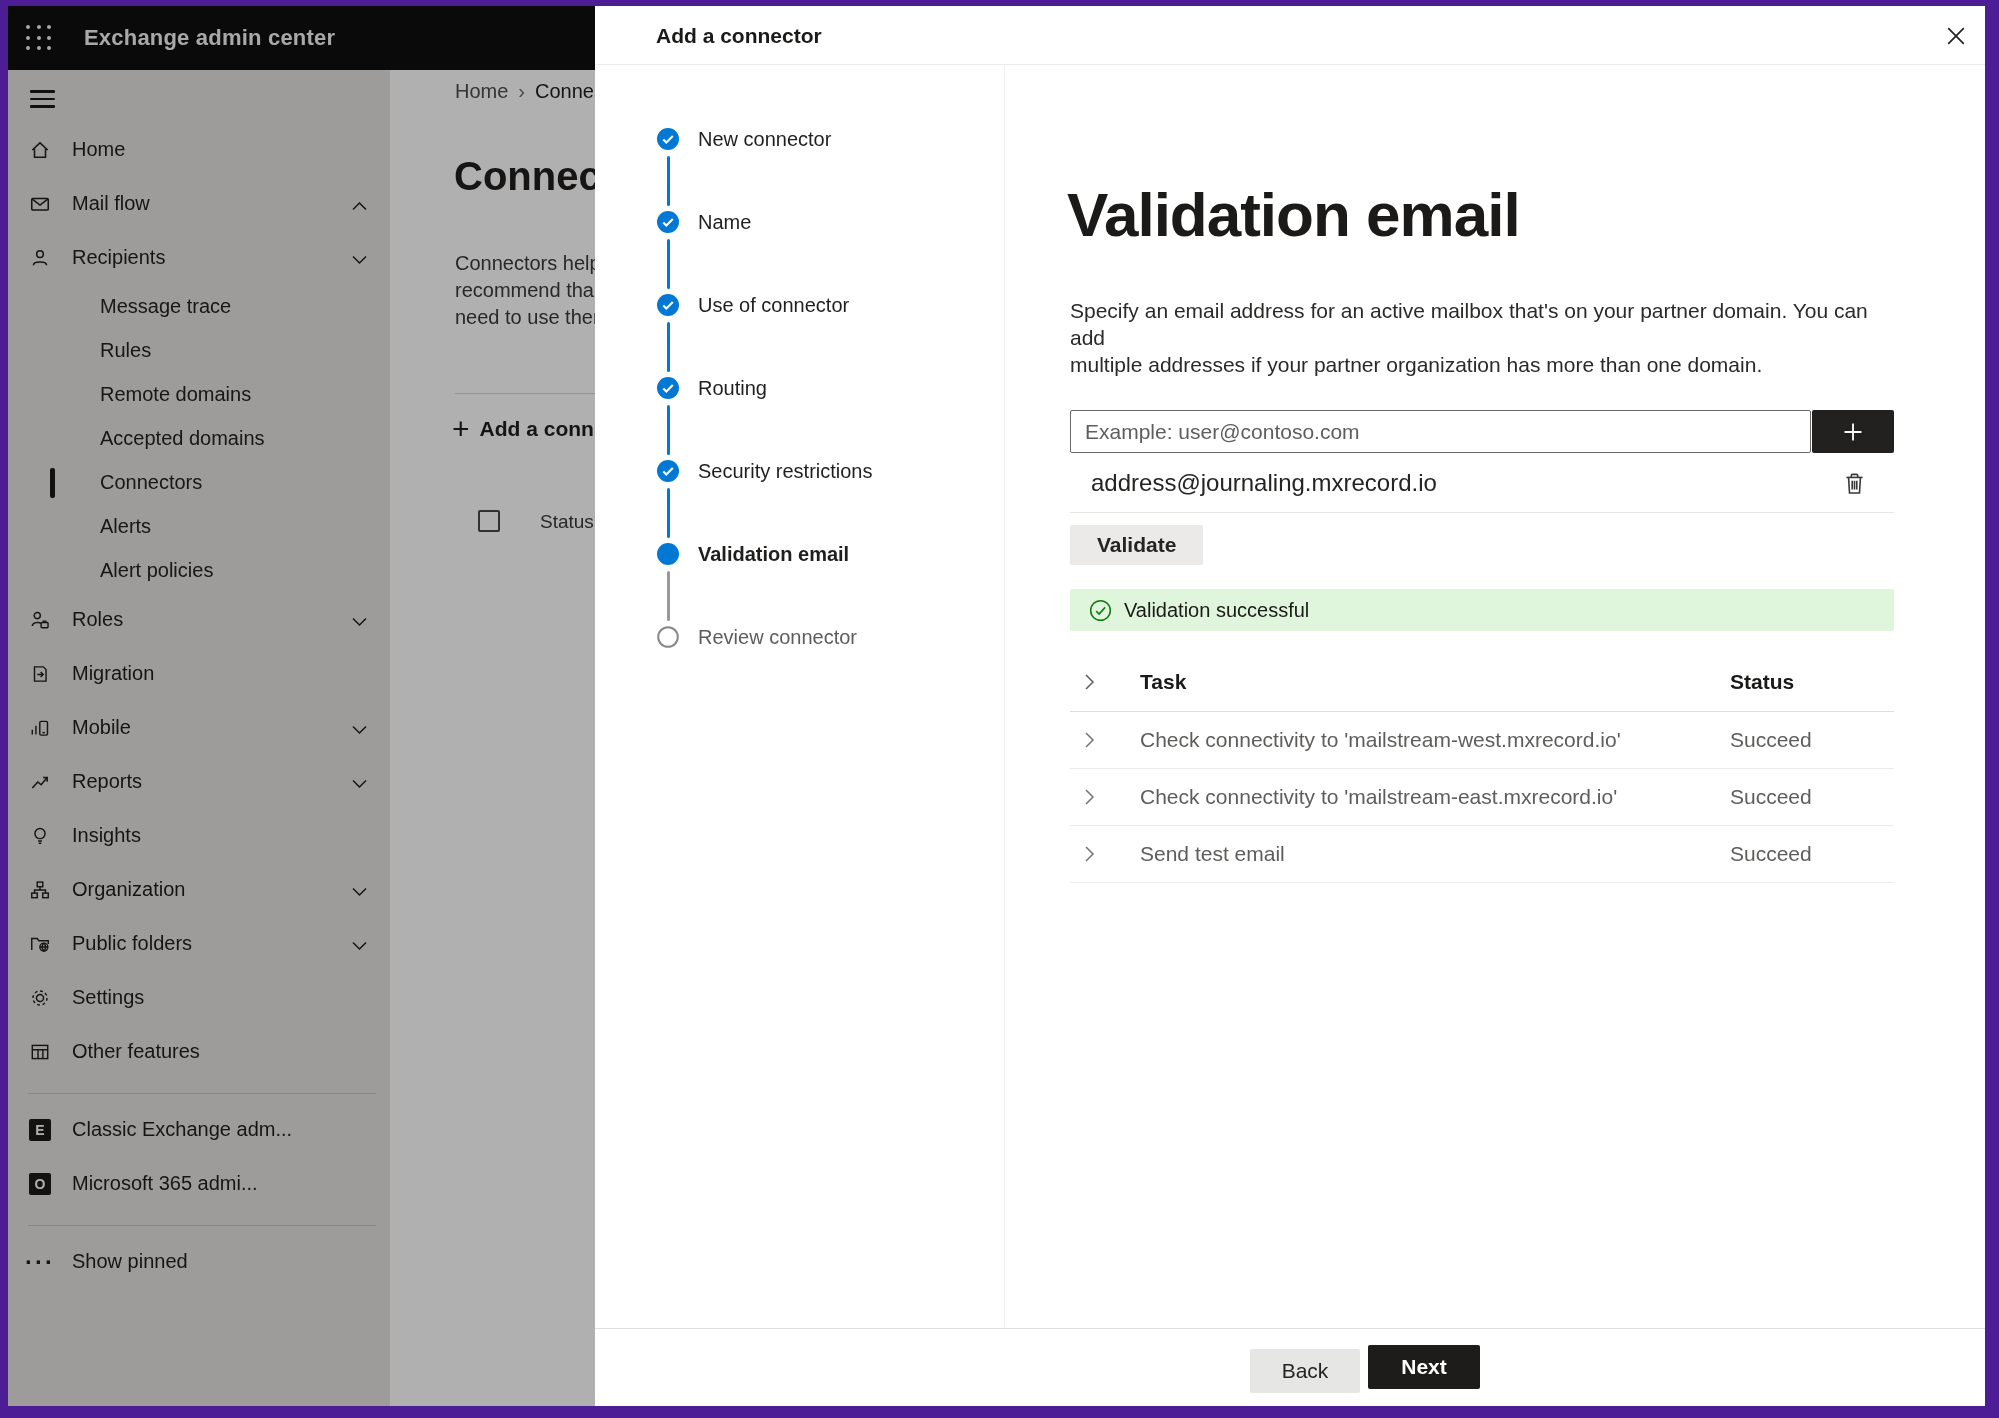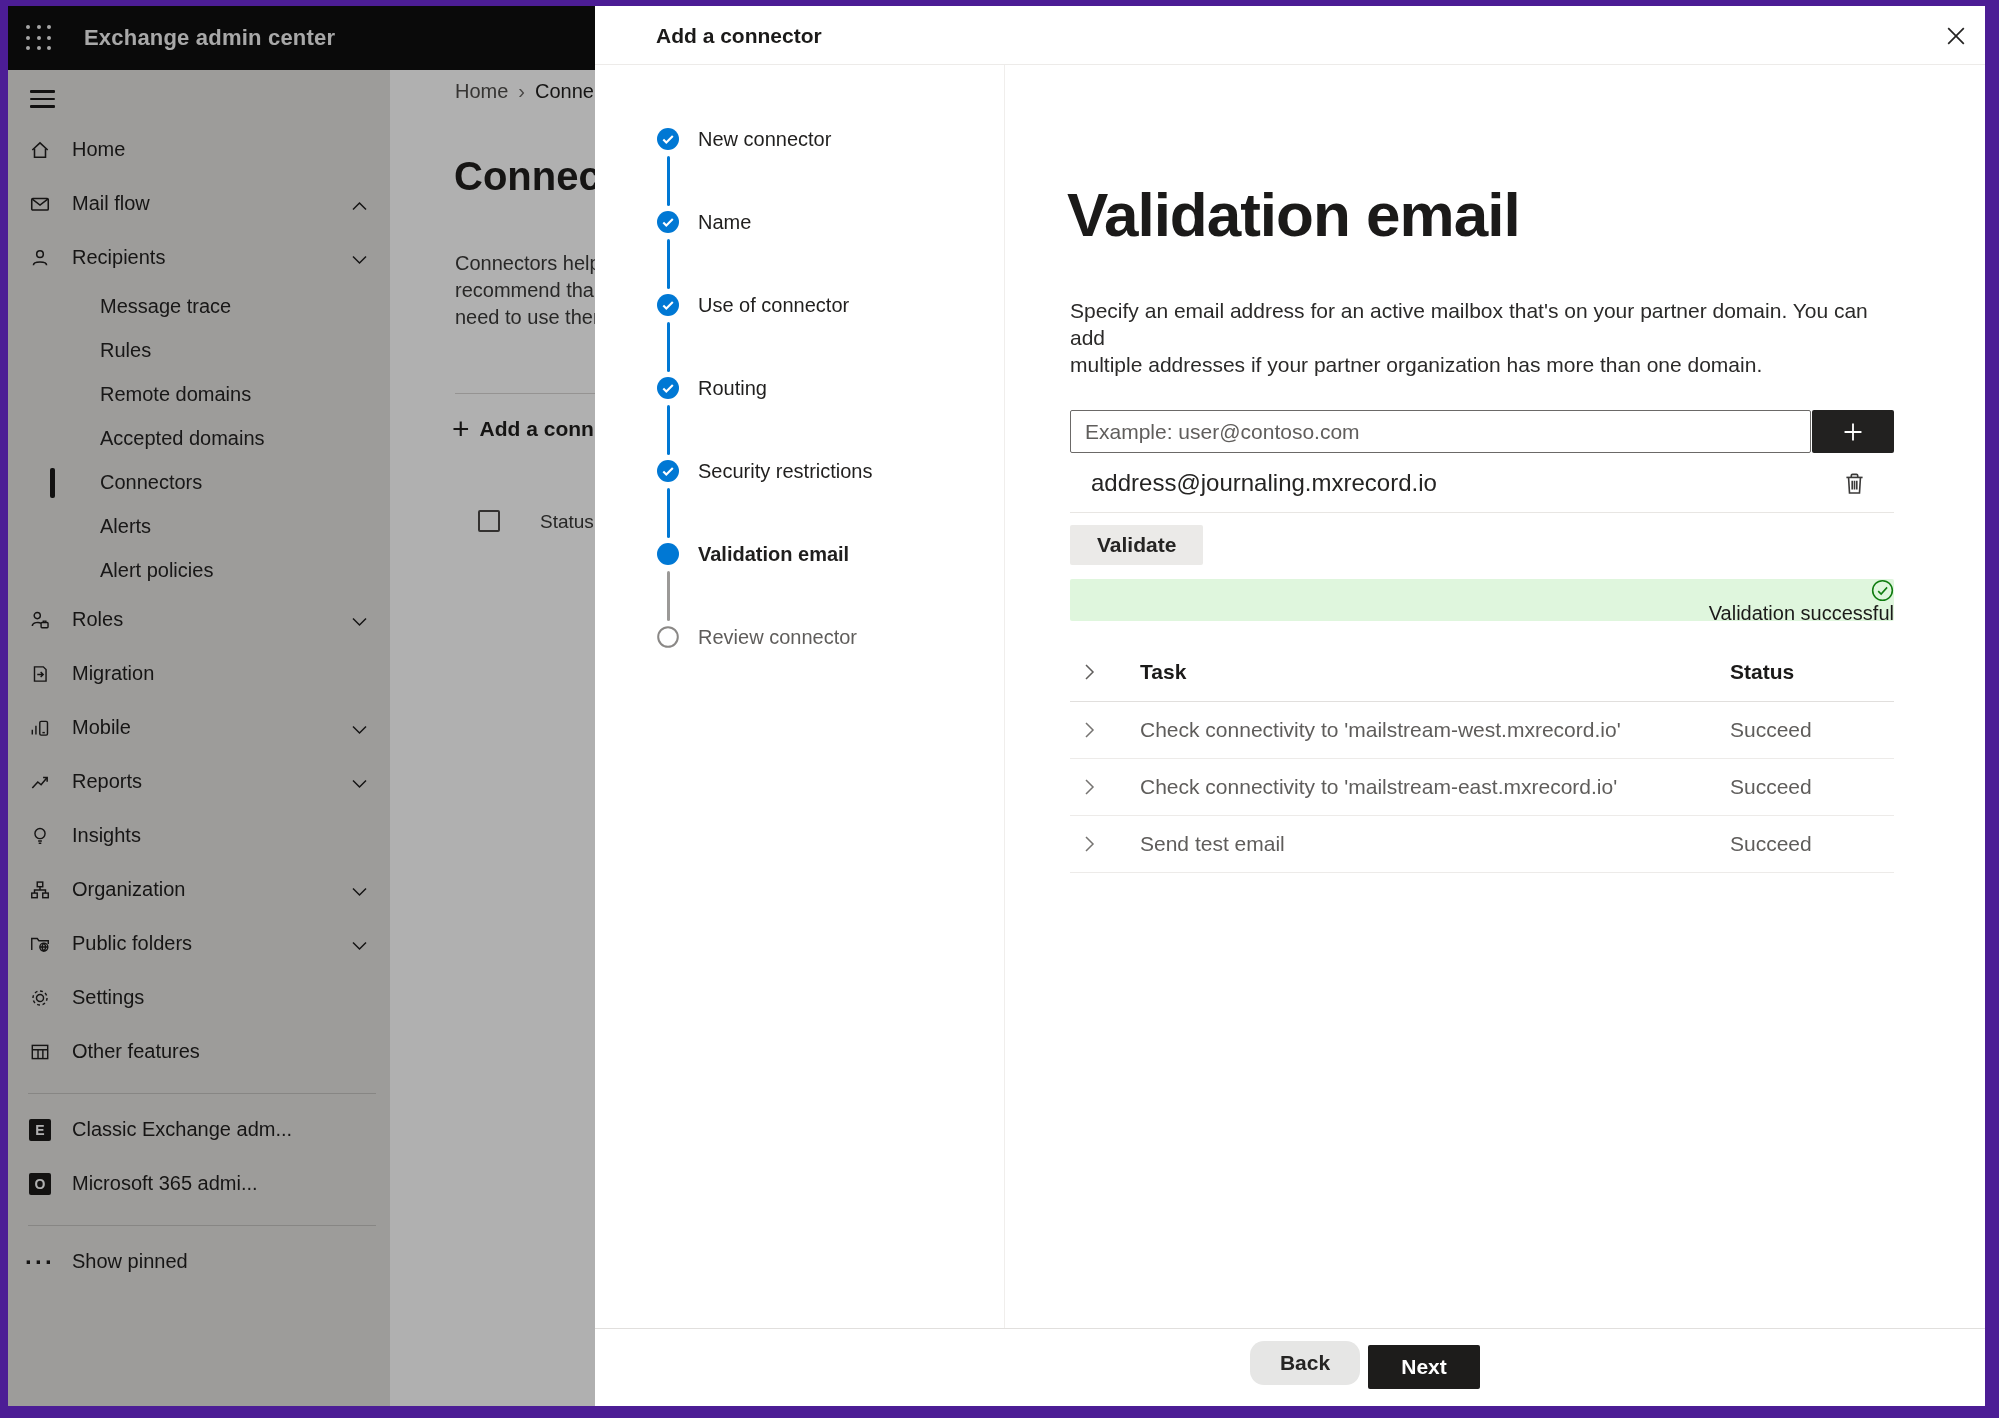--- a/index.html
+++ b/index.html
@@ -80,38 +80,38 @@
   .email-input::placeholder { color:#605e5c; }
   .plus-btn { flex:0 0 82px; margin-left:1px; height:43px; background:#222120; border:none; border-radius:2px;
            display:flex; align-items:center; justify-content:center; cursor:pointer; }
   .address-row { margin-top:10px; height:40px; display:flex; align-items:center; position:relative; }
   .address-text { margin-left:21px; font-size:24px; color:#252423; }
   .trash-btn { position:absolute; right:23px; top:50%; transform:translateY(-50%); width:34px; height:34px;
            display:flex; align-items:center; justify-content:center; cursor:pointer; }
   .thin-divider { margin-top:9px; height:1px; background:#e8e6e3; }
   .validate-btn { margin-top:12px; height:40px; padding:0 27px; background:#ebeae8; border:none; border-radius:2px;
            font-size:21px; font-weight:600; color:#252423; font-family:inherit; cursor:pointer; }
-  .success-bar { margin-top:14px; height:42px; background:#dff6dd; border-radius:2px; display:flex; align-items:flex-end;flex-direction:column; }
+  .success-bar { margin-top:24px; height:42px; background:#dff6dd; border-radius:2px; display:flex; align-items:center; }
   .success-bar .s-icon { margin-left:19px; display:flex; }
   .success-bar .s-text { margin-left:12px; font-size:20px; color:#1b1a19; }
 
   .task-table { margin-top:21px; }
   .t-row { position:relative; display:flex; align-items:center; border-bottom:1px solid #edebe9; }
   .t-row.head { height:60px; border-bottom:1px solid #e1dfdd; }
   .t-row.body-row { height:57px; }
   .t-chev { position:absolute; left:14px; top:50%; transform:translateY(-50%); display:flex; cursor:pointer; }
   .t-task { margin-left:70px; font-size:21px; color:#5f5d5b; }
   .t-row.head .t-task { font-weight:600; color:#1b1a19; }
   .t-status { position:absolute; left:660px; font-size:21px; color:#5f5d5b; }
   .t-row.head .t-status { font-weight:600; color:#1b1a19; }
 
   
   .panel-footer { position:relative; height:78px; border-top:1px solid #e1dfdd; flex:0 0 auto; }
-  .back-btn { position:absolute; left:655px; top:12px; width:110px; height:44px; background:#e6e6e5; border:none;
-           border-radius:14px; font-size:21px; font-weight:700; color:#252423; font-family:inherit; cursor:pointer; }
+  .back-btn { position:absolute; left:655px; top:20px; width:110px; height:44px; background:#e6e6e5; border:none;
+           border-radius:2px; font-size:21px; font-weight:400; color:#252423; font-family:inherit; cursor:pointer; }
   .next-btn { position:absolute; left:773px; top:16px; width:112px; height:44px; background:#1d1c1b; border:none;
            border-radius:2px; font-size:21px; font-weight:600; color:#fff; font-family:inherit; cursor:pointer; }
 </style>
 </head>
 <body>
 
 <div class="stage">
 <div class="app">
 
   <div class="topbar">

